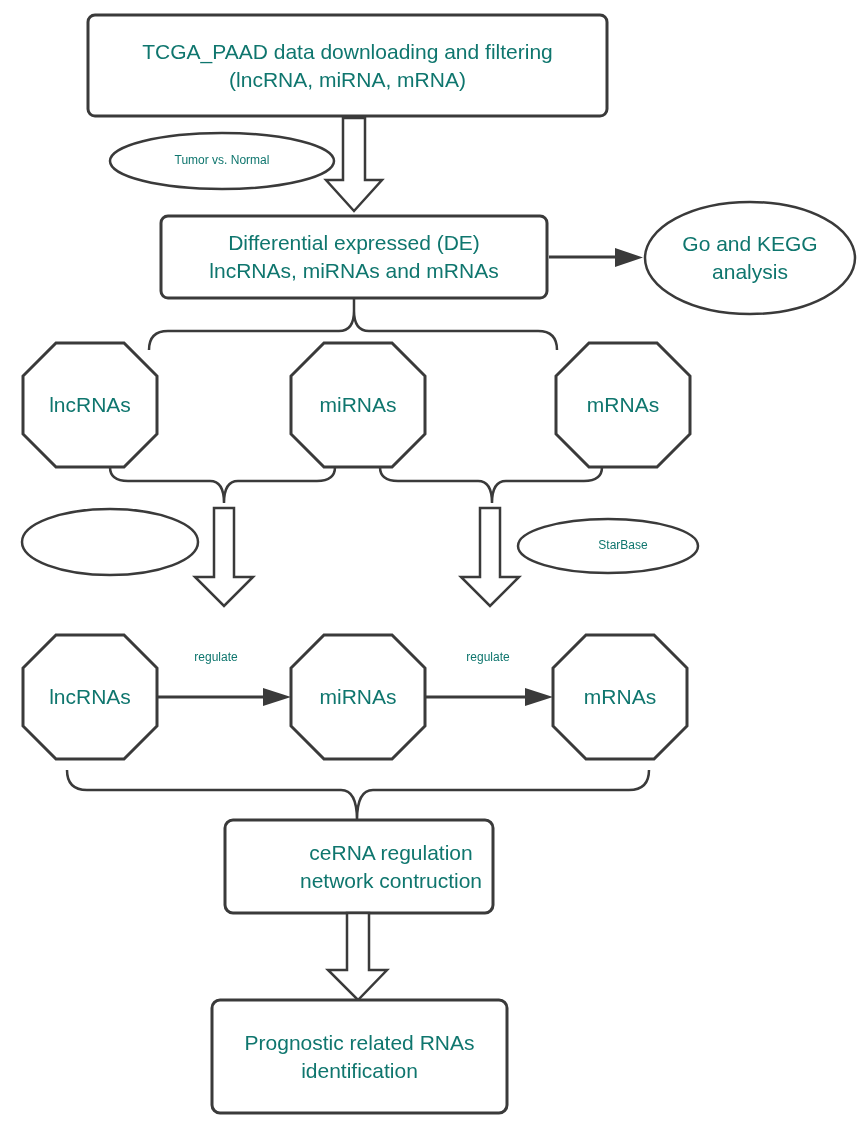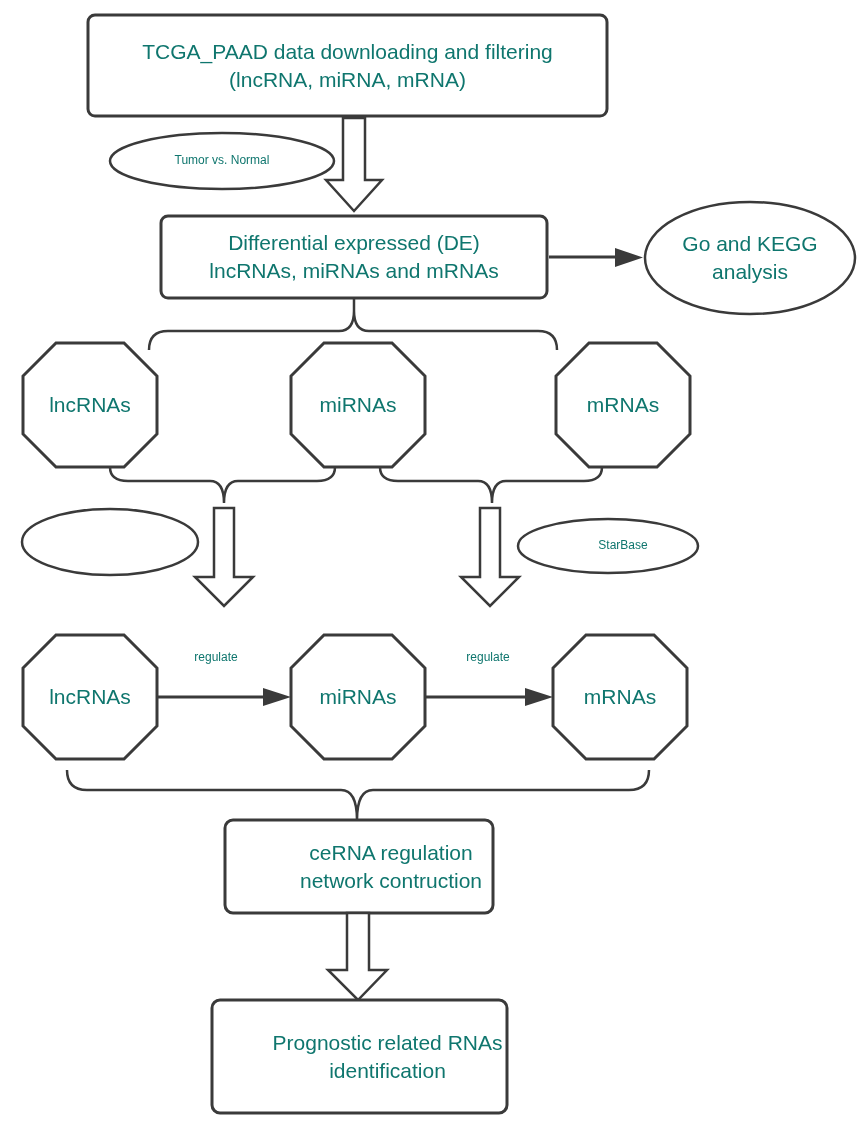--- a/index.html
+++ b/index.html
@@ -99,16 +99,16 @@
   <div class="label" style="left:23px;top:635px;width:134px;height:124px;">lncRNAs</div>
   <div class="label" style="left:291px;top:635px;width:134px;height:124px;">miRNAs</div>
   <div class="label" style="left:553px;top:635px;width:134px;height:124px;">mRNAs</div>
 
   <div class="label small" style="left:160px;top:644px;width:112px;height:28px;">regulate</div>
   <div class="label small" style="left:432px;top:644px;width:112px;height:28px;">regulate</div>
 
   <div class="label" style="left:225px;top:820px;width:268px;height:93px;margin-left:32px;">ceRNA regulation
 network contruction</div>
 
-  <div class="label" style="left:212px;top:1000px;width:295px;height:113px;margin-left:28px;">Prognostic related RNAs
+  <div class="label" style="left:212px;top:1000px;width:295px;height:113px;">Prognostic related RNAs
 identification</div>
 
 </div>
 
 </body></html>

